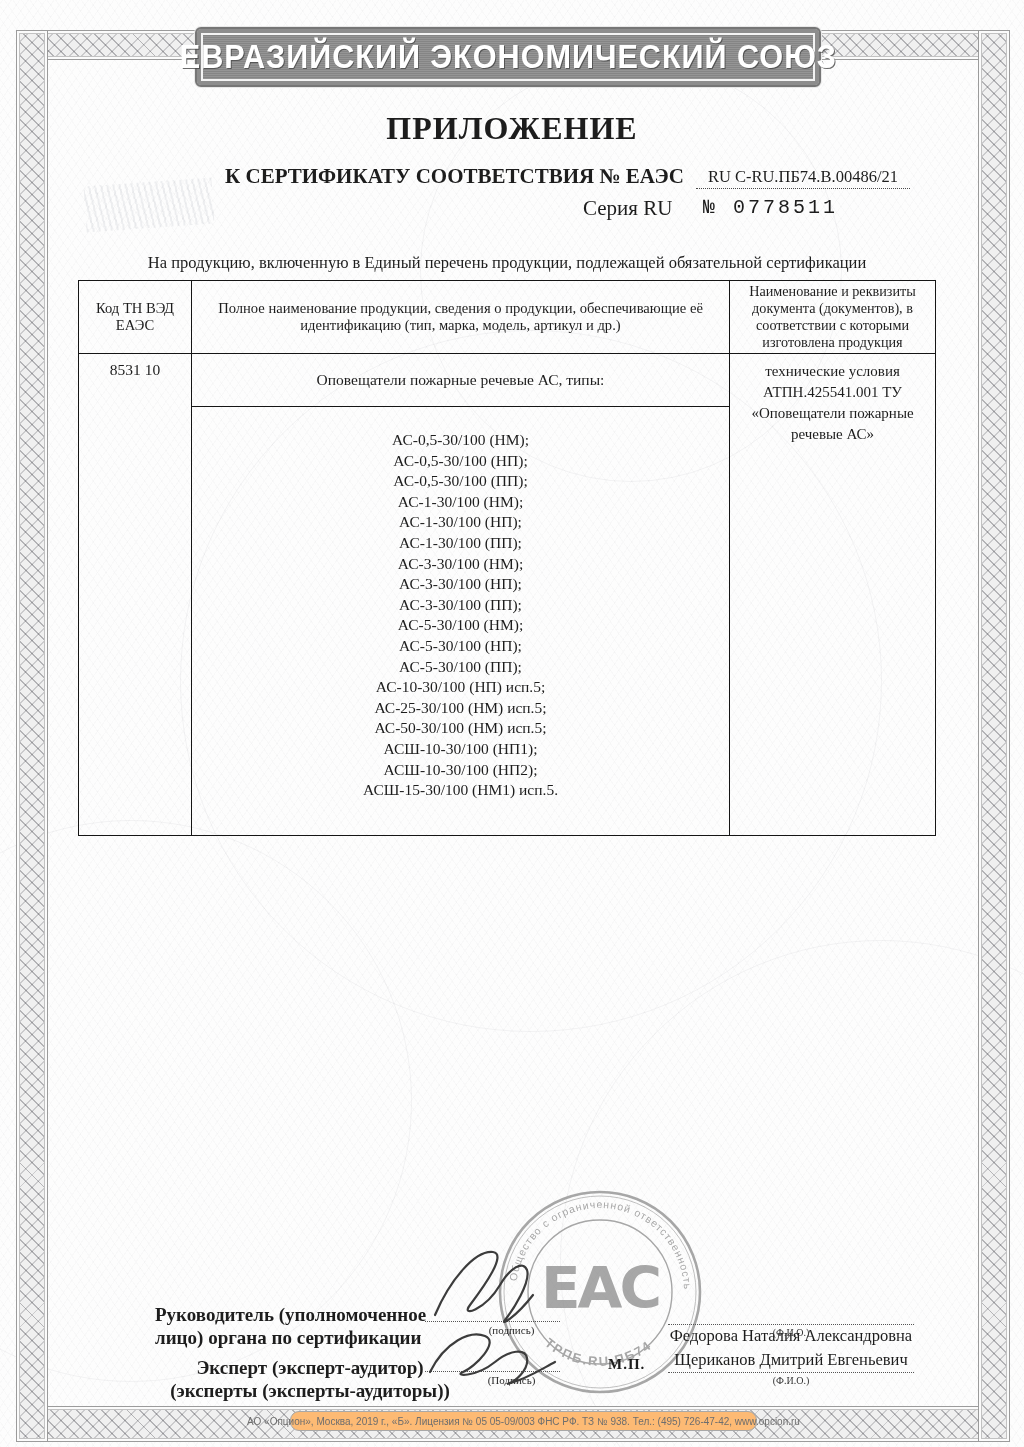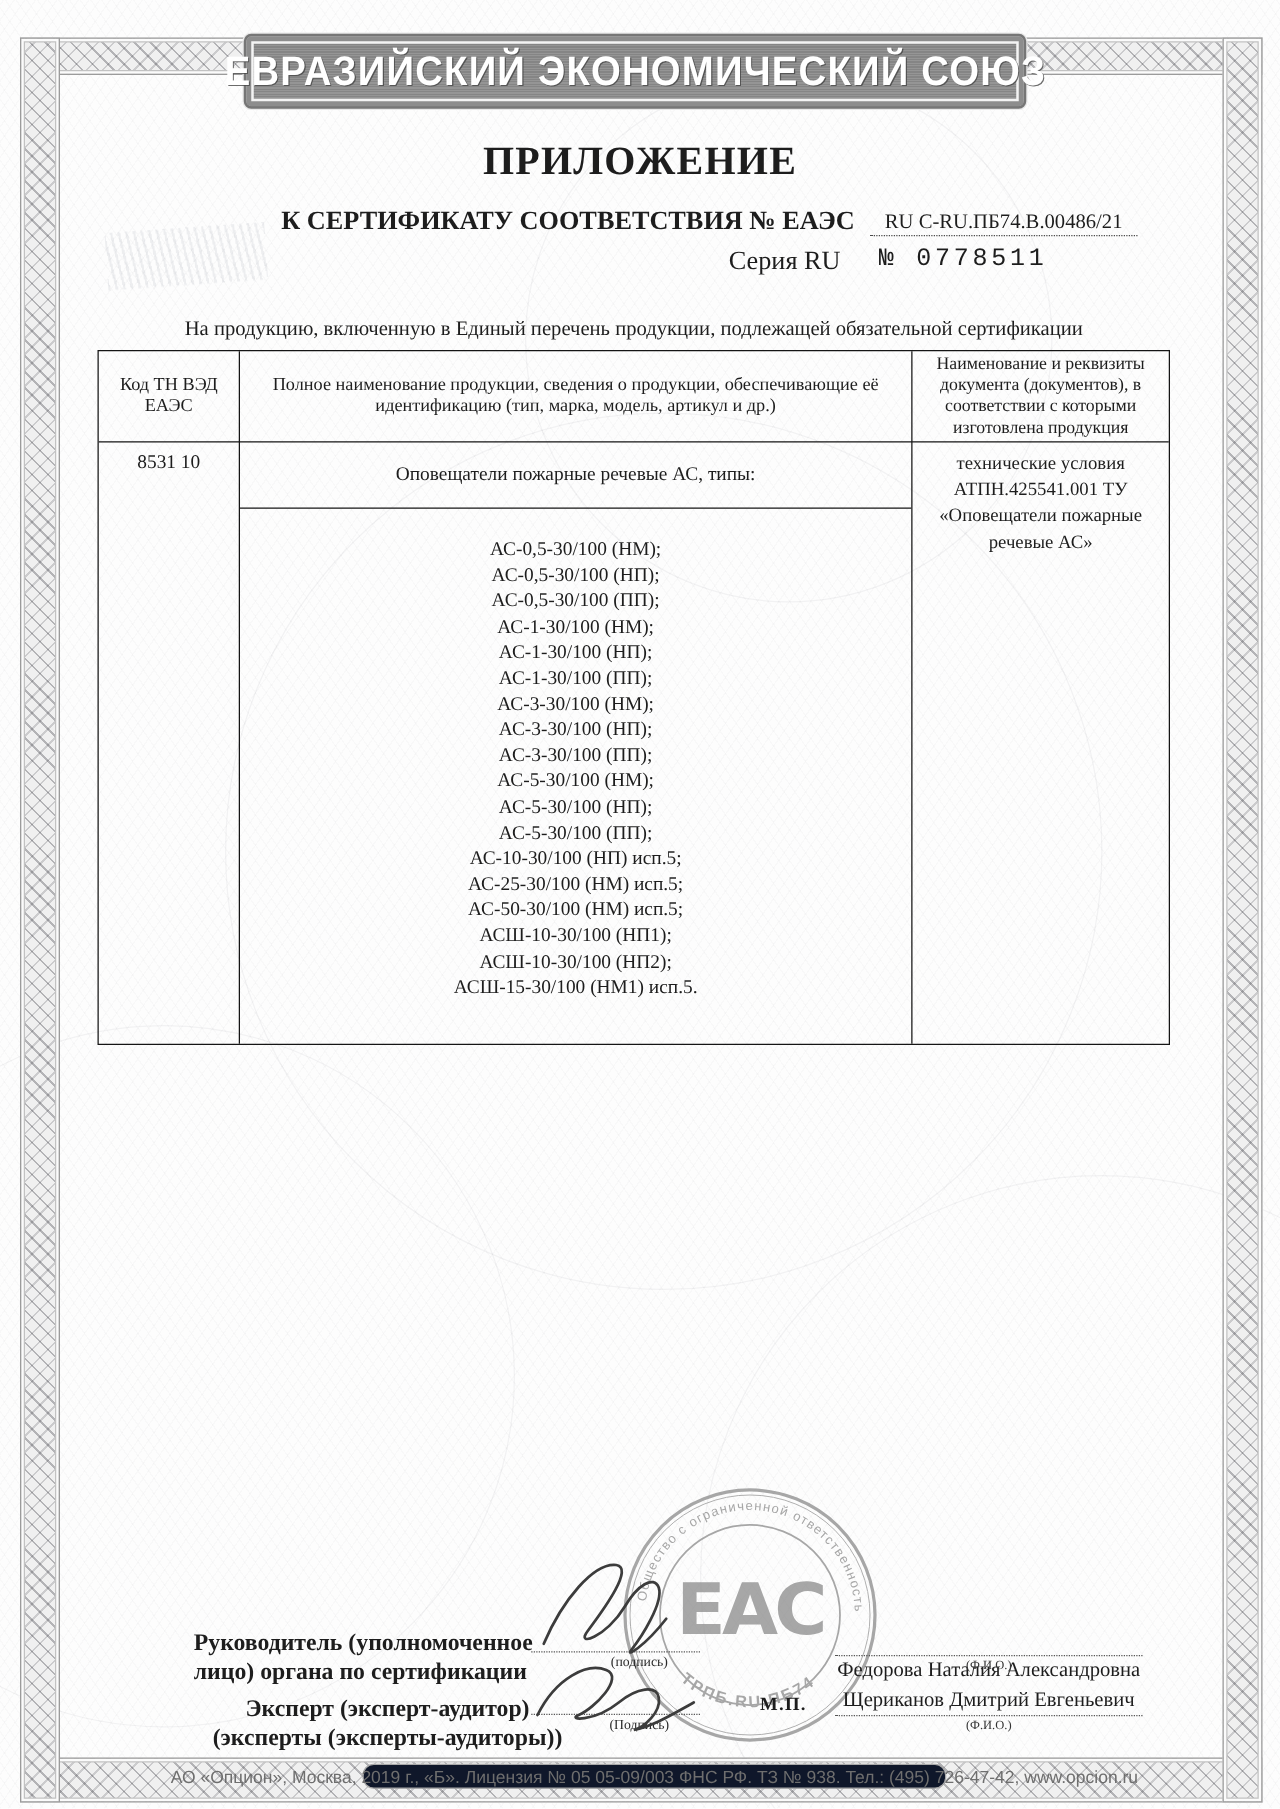--- a/index.html
+++ b/index.html
@@ -121,23 +121,23 @@
   .fio-caption.c2{top:1375px;}
 
   .stamp{position:absolute; left:494px; top:1186px; width:212px; height:212px; opacity:.78;}
   .autograph{position:absolute; pointer-events:none;}
   .autograph.a1{left:415px; top:1240px;}
   .autograph.a2{left:415px; top:1322px;}
 
   
   .imprint{
     position:absolute; left:290px; top:1411px; width:465px; height:18px;
-    background:#0f172a; border:1px solid #a8a8a8; border-radius:9px;
+    background:#fdba74; border:1px solid #a8a8a8; border-radius:9px;
     display:flex; align-items:center; justify-content:center;
-    font-family:"Liberation Sans", sans-serif; font-size:14px; color:#6e6e6e; white-space:nowrap;
+    font-family:"Liberation Sans", sans-serif; font-size:10px; color:#6e6e6e; white-space:nowrap;
   }
 </style>
 </head>
 <body>
 
 <div class="page">
   <div class="texture"></div>
   <div class="wm-ring" style="left:180px; top:330px; width:700px; height:700px;"></div>
   <div class="wm-ring" style="left:-150px; top:820px; width:560px; height:560px;"></div>
   <div class="wm-ring" style="left:560px; top:940px; width:640px; height:640px;"></div>

